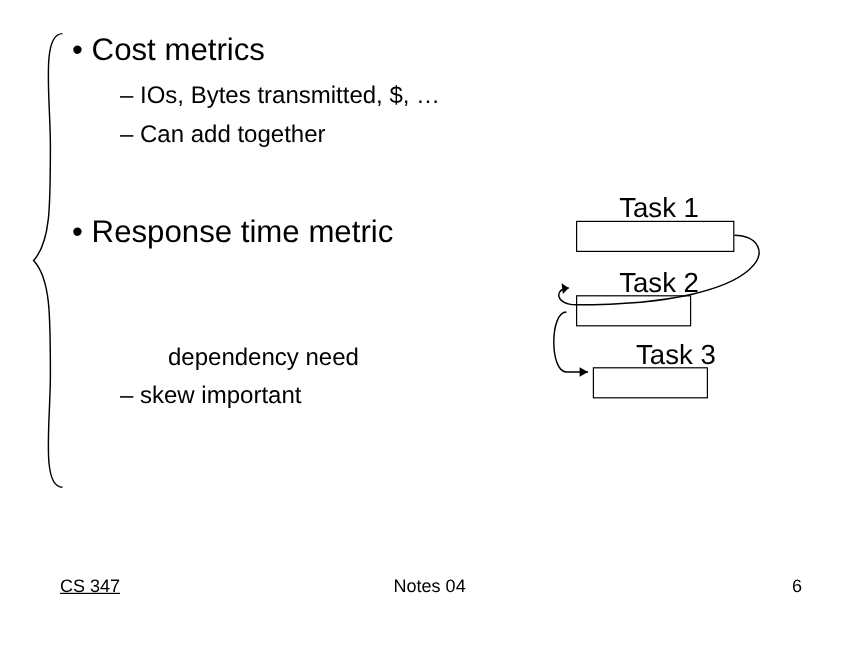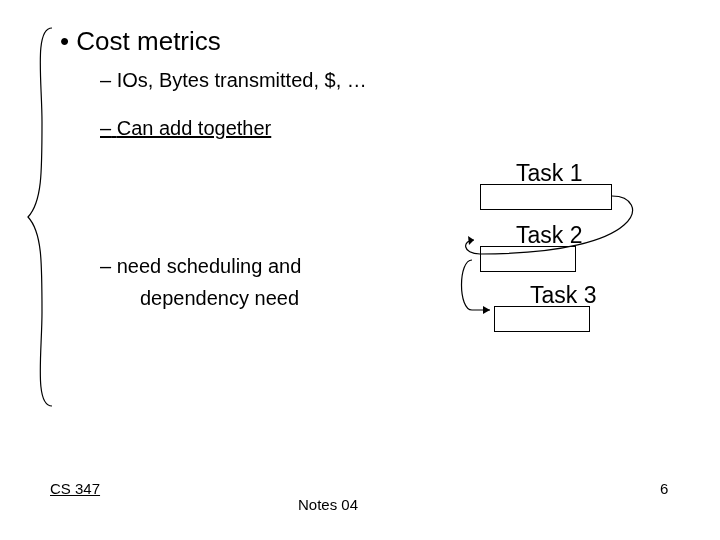--- a/index.html
+++ b/index.html
@@ -64,31 +64,35 @@
   </svg>
 
   <div class="bullet1" style="left:60px; top:26px;">
     <span>•</span>
     <span>Cost metrics</span>
   </div>
   <div class="bullet2" style="left:100px; top:68px;">
     <span>–</span>
     <span>IOs, Bytes transmitted, $, …</span>
   </div>
-  <div class="bullet2" style="left:100px; top:116px;text-decoration:underline;">
+  <div class="bullet2" style="left:100px; top:100px;">
     <span>–</span>
     <span>Can add together</span>
   </div>
 
-  <div class="bullet2" style="left:100px; top:254px;">
-    <span>–</span>
-    <span>need scheduling and</span>
+  <div class="bullet1" style="left:60px; top:178px;">
+    <span>•</span>
+    <span>Response time metric</span>
   </div>
   <div class="bullet2" style="left:140px; top:286px;">
     <span>dependency need</span>
+  </div>
+  <div class="bullet2" style="left:100px; top:318px;">
+    <span>–</span>
+    <span>skew important</span>
   </div>
 
   <div class="task-label" style="left:516px; top:160px;">Task 1</div>
   <div class="task-box" style="left:480px; top:184px; width:130px;"></div>
 
   <div class="task-label" style="left:516px; top:222px;">Task 2</div>
   <div class="task-box" style="left:480px; top:246px; width:94px;"></div>
 
   <div class="task-label" style="left:530px; top:282px;">Task 3</div>
   <div class="task-box" style="left:494px; top:306px; width:94px;"></div>
@@ -101,16 +105,16 @@
   </svg>
 
   <svg class="arrow" style="left:454px; top:246px;" width="80" height="90">
     <path d="M18 14
              C 4 14, 4 64, 18 64
              L 36 64" fill="none" stroke="#000" stroke-width="1.2"></path>
     <path d="M36 64 L29 60 L29 68 Z" fill="#000"></path>
   </svg>
 
   <div class="footer" style="left:50px; top:480px;text-decoration:underline;">CS 347</div>
-  <div class="footer" style="left:298px; top:480px;margin-top:16px;">Notes 04</div>
+  <div class="footer" style="left:328px; top:480px;">Notes 04</div>
   <div class="footer" style="left:660px; top:480px;">6</div>
 
 </div>
 
 </body></html>

